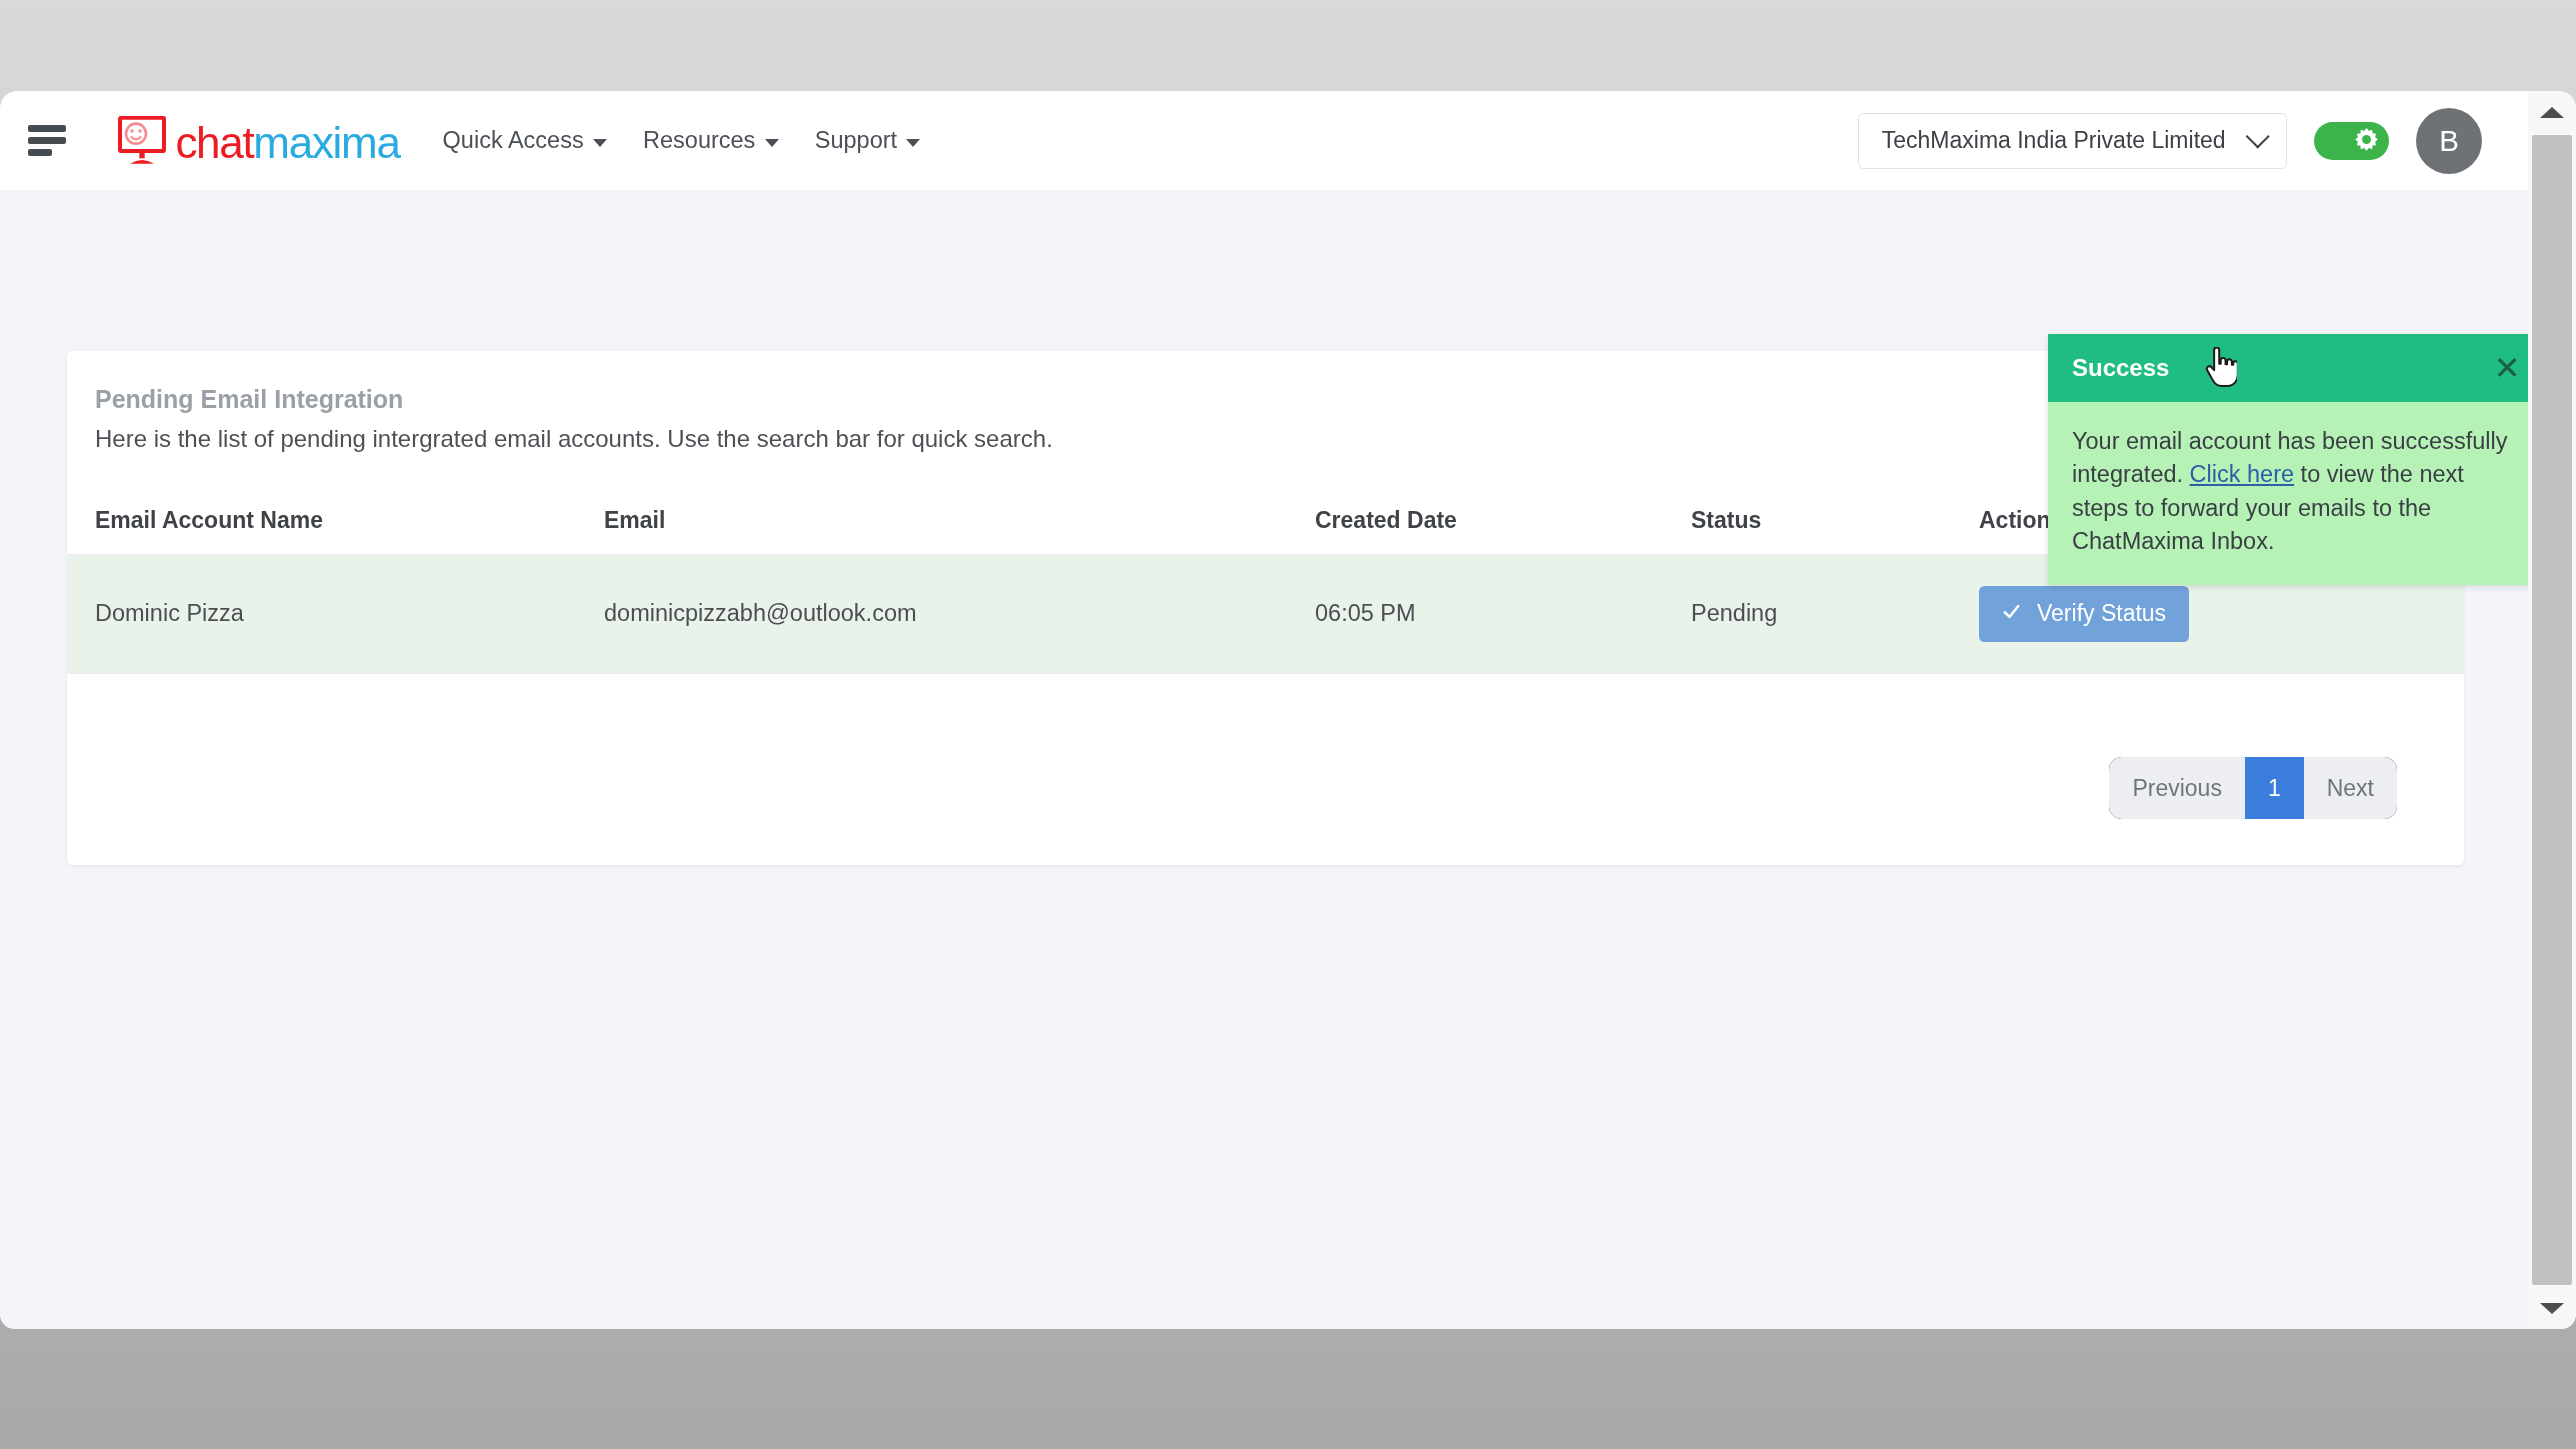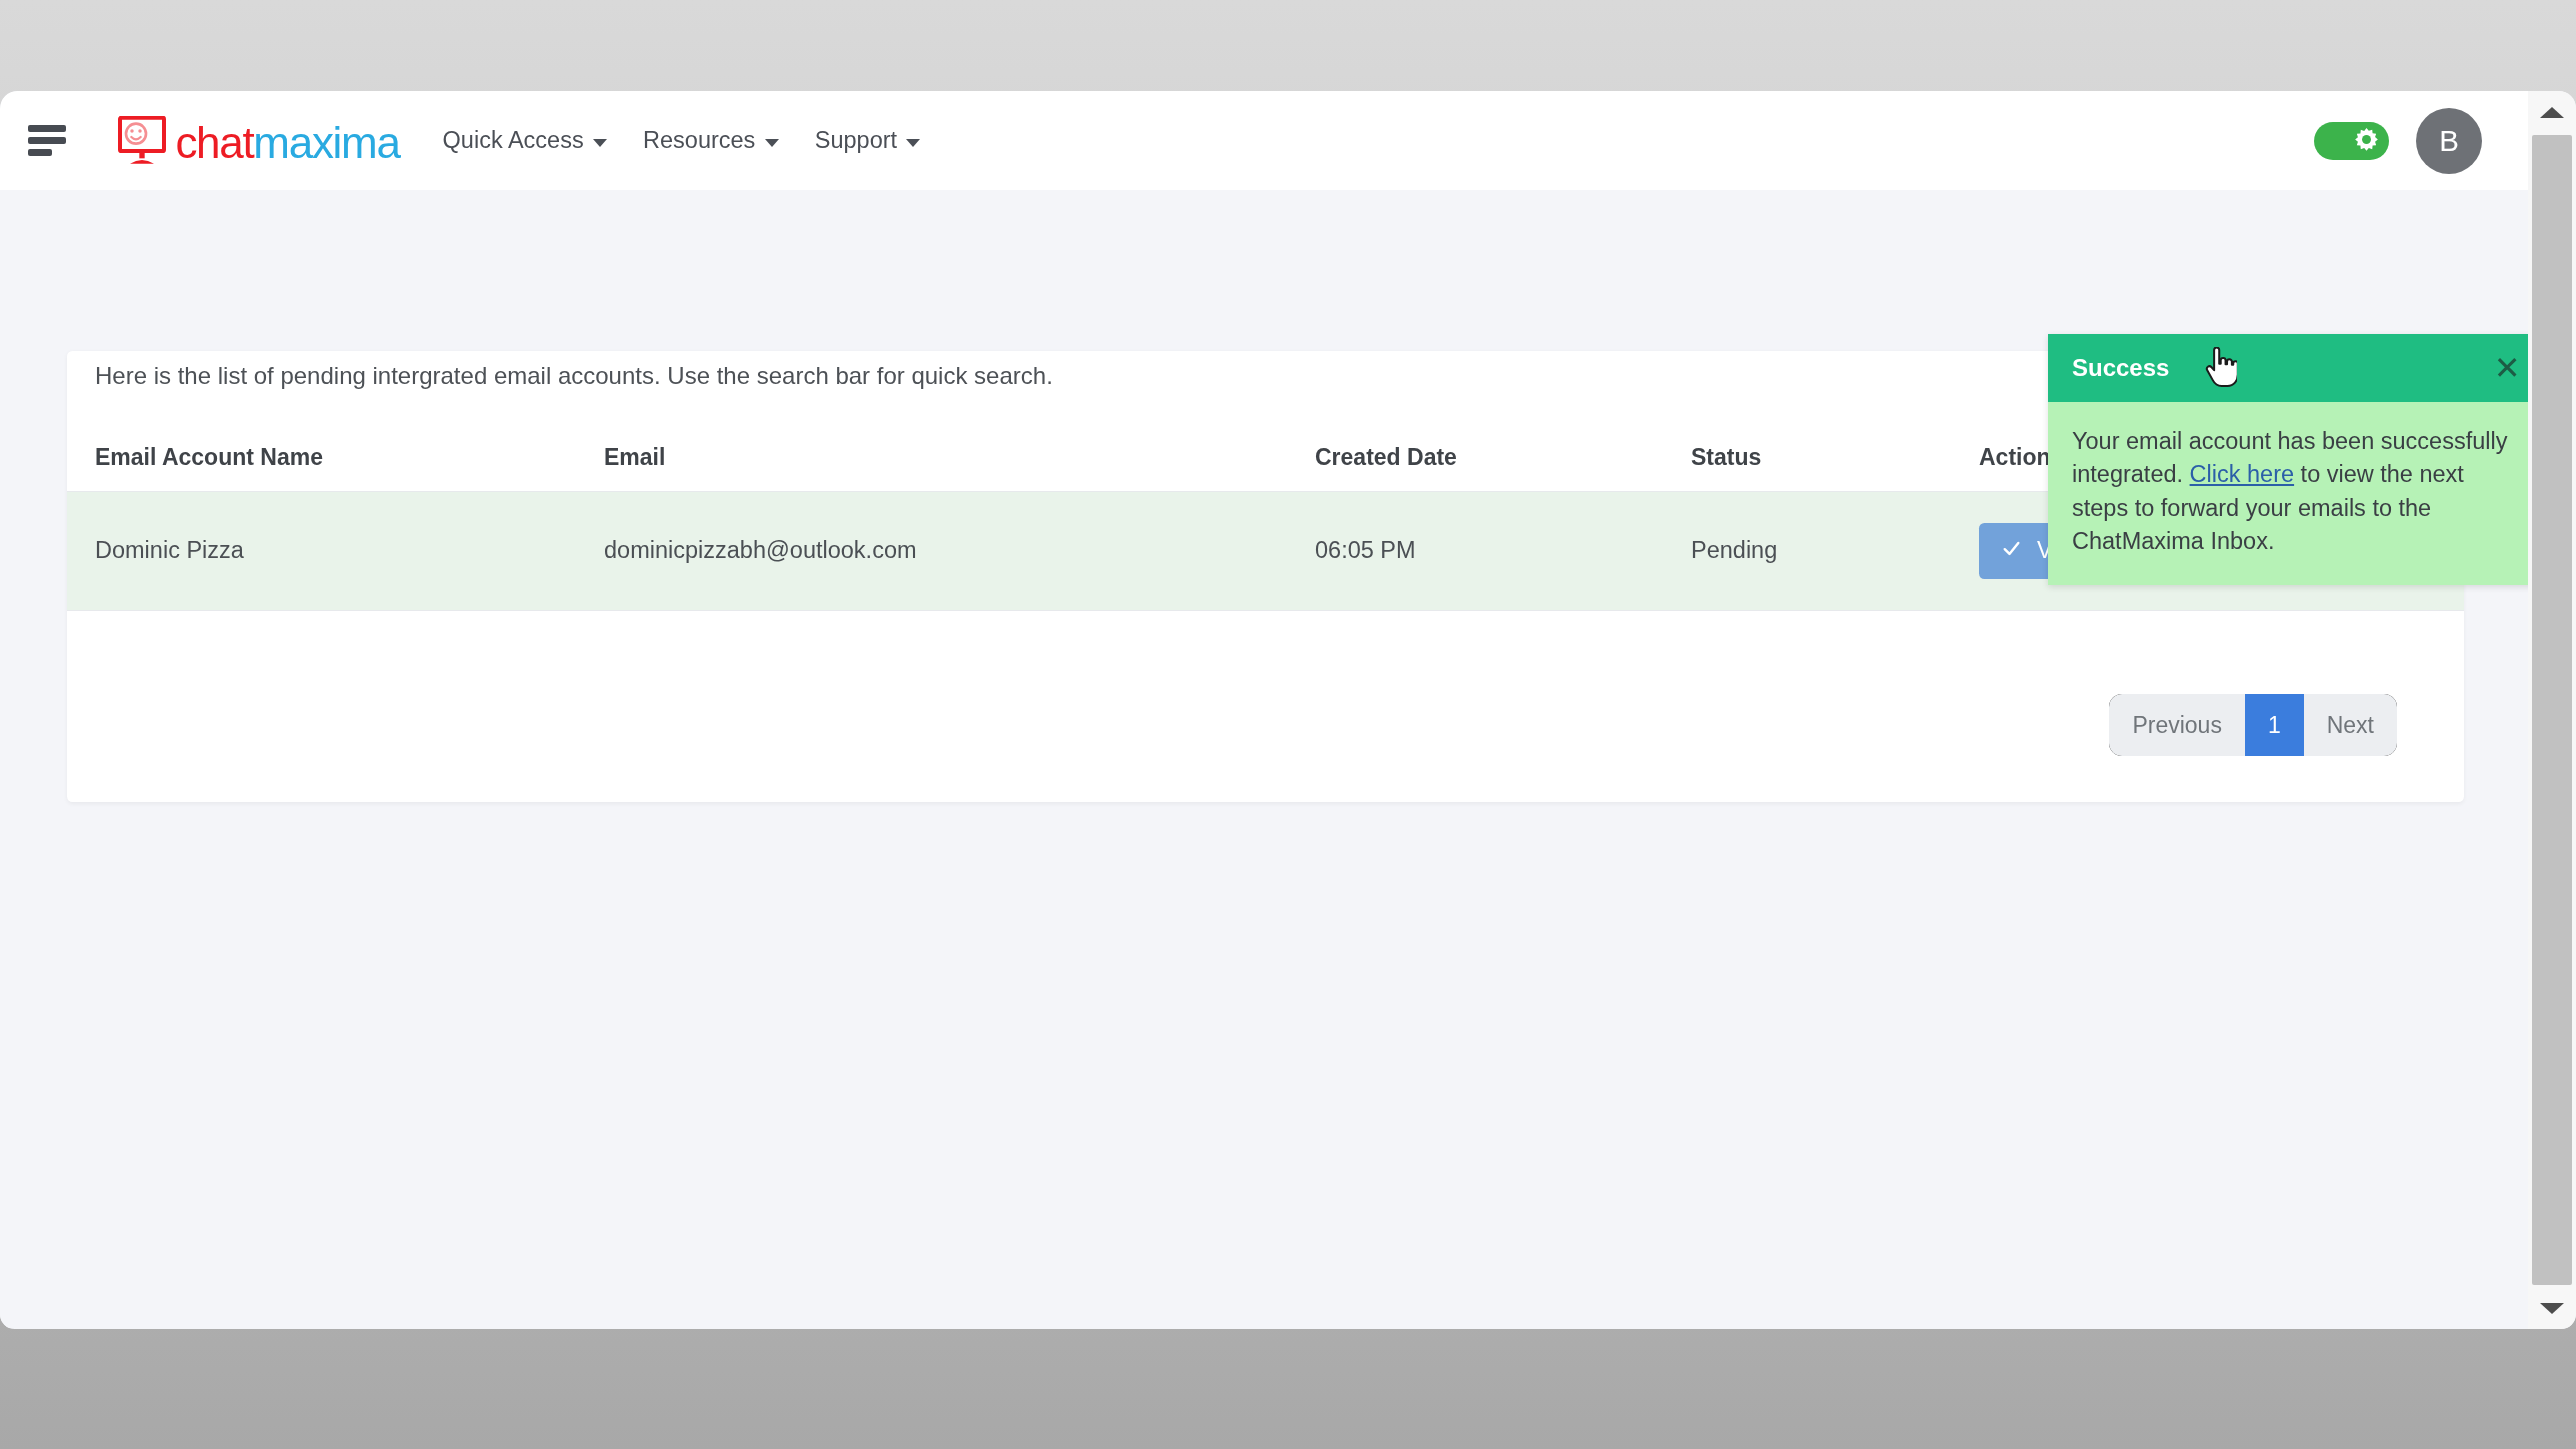--- a/index.html
+++ b/index.html
@@ -404,39 +404,44 @@
         <span>Resources</span>
         <span class="caret"></span>
       </div>
       <div class="nav-item">
         <span>Support</span>
         <span class="caret"></span>
       </div>
     </div>
 
     <div id="topbar-right">
+      <div id="company-select">
+        <span>TechMaxima India Private Limited</span>
+        <span class="chev"></span>
+      </div>
 
       <div id="theme-toggle">
         <span>
           <svg viewBox="0 0 40 40" width="27" height="27" aria-hidden="true">
             <path fill="#ffffff" d="M20 3l3.4 4.1 5.1-1.6 0.5 5.3 5.3 0.5-1.6 5.1L36.8 20l-4.1 3.4 1.6 5.1-5.3 0.5-0.5 5.3-5.1-1.6L20 36.8l-3.4-4.1-5.1 1.6-0.5-5.3-5.3-0.5 1.6-5.1L3.2 20l4.1-3.4-1.6-5.1 5.3-0.5 0.5-5.3 5.1 1.6z"></path>
             <circle cx="20" cy="20" r="6.6" fill="#3cb34b"></circle>
           </svg>
         </span>
       </div>
 
       <div id="avatar">
         <span>B</span>
       </div>
     </div>
   </div>
 
   <div id="content">
 
     <div id="card">
+      <div id="card-title">Pending Email Integration</div>
       <div id="card-subtitle">Here is the list of pending intergrated email accounts. Use the search bar for quick search.</div>
 
       <table>
         <thead>
           <tr>
             <th class="col-name" style="padding-left:28px">Email Account Name</th>
             <th class="col-email">Email</th>
             <th class="col-date">Created Date</th>
             <th class="col-status">Status</th>
             <th class="col-action">Action</th>

